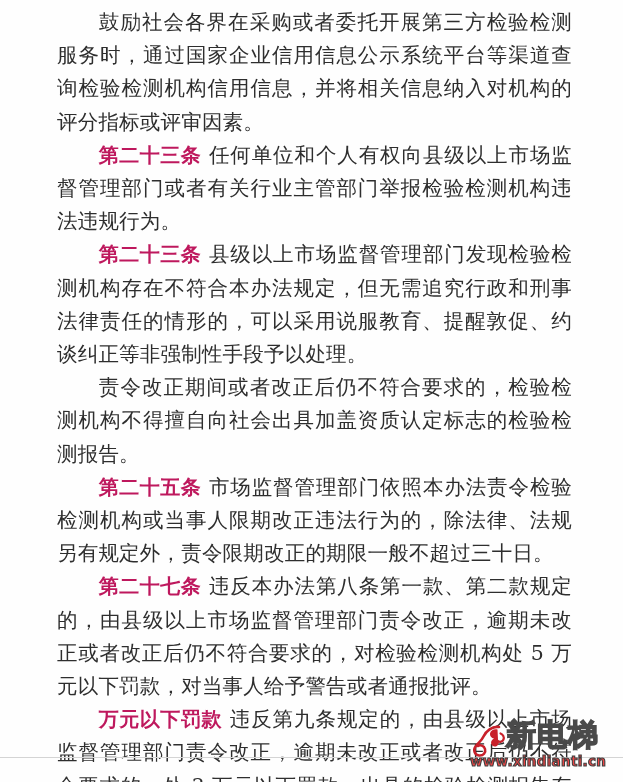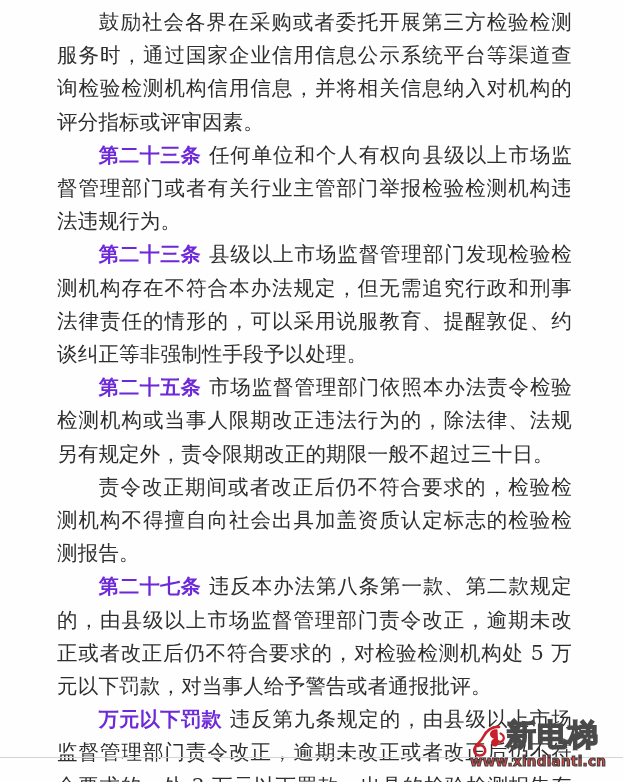--- a/index.html
+++ b/index.html
@@ -44,21 +44,21 @@
 
   .para .indent {
     display: inline-block;
     width: 41px;
   }
 
   .para .art-no {
     font-weight: 700;
     font-family: "DejaVu Sans", "Liberation Sans", sans-serif;
     letter-spacing: -0.2px;
-    color: #6d28d9;
+    color: #be185d;
     font-size: 20px;
   }
 
   .para .gap {
     display: inline-block;
     width: 7px;
   }
 
   
   #footer-rule {
@@ -121,23 +121,23 @@
 <div id="page">
 
   <div id="doc-body">
 
     <p class="para"><span class="indent"></span><span>鼓励社会各界在采购或者委托开展第三方检验检测服务时，通过国家企业信用信息公示系统平台等渠道查询检验检测机构信用信息，并将相关信息纳入对机构的评分指标或评审因素。</span></p>
 
     <p class="para"><span class="indent"></span><span class="art-no">第二十三条</span><span class="gap"></span><span>任何单位和个人有权向县级以上市场监督管理部门或者有关行业主管部门举报检验检测机构违法违规行为。</span></p>
 
     <p class="para"><span class="indent"></span><span class="art-no">第二十三条</span><span class="gap"></span><span>县级以上市场监督管理部门发现检验检测机构存在不符合本办法规定，但无需追究行政和刑事法律责任的情形的，可以采用说服教育、提醒敦促、约谈纠正等非强制性手段予以处理。</span></p>
 
+    <p class="para"><span class="indent"></span><span>责令改正期间或者改正后仍不符合要求的，检验检测机构不得擅自向社会出具加盖资质认定标志的检验检测报告。</span></p>
+
     <p class="para"><span class="indent"></span><span class="art-no">第二十五条</span><span class="gap"></span><span>市场监督管理部门依照本办法责令检验检测机构或当事人限期改正违法行为的，除法律、法规另有规定外，责令限期改正的期限一般不超过三十日。</span></p>
-
-    <p class="para"><span class="indent"></span><span>责令改正期间或者改正后仍不符合要求的，检验检测机构不得擅自向社会出具加盖资质认定标志的检验检测报告。</span></p>
 
     <p class="para"><span class="indent"></span><span class="art-no">第二十七条</span><span class="gap"></span><span>违反本办法第八条第一款、第二款规定的，由县级以上市场监督管理部门责令改正，逾期未改正或者改正后仍不符合要求的，对检验检测机构处 5 万元以下罚款，对当事人给予警告或者通报批评。</span></p>
 
     <p class="para"><span class="indent"></span><span class="art-no">万元以下罚款</span><span class="gap"></span><span>违反第九条规定的，由县级以上市场监督管理部门责令改正，逾期未改正或者改正后仍不符合要求的，处 3 万元以下罚款；出具的检验检测报告存在数据、结果错误或者无法复核的，处 3 万元到 5 万元罚款。</span></p>
 
   </div>
 
   <div id="footer-rule"></div>
 
   <div id="logo">

